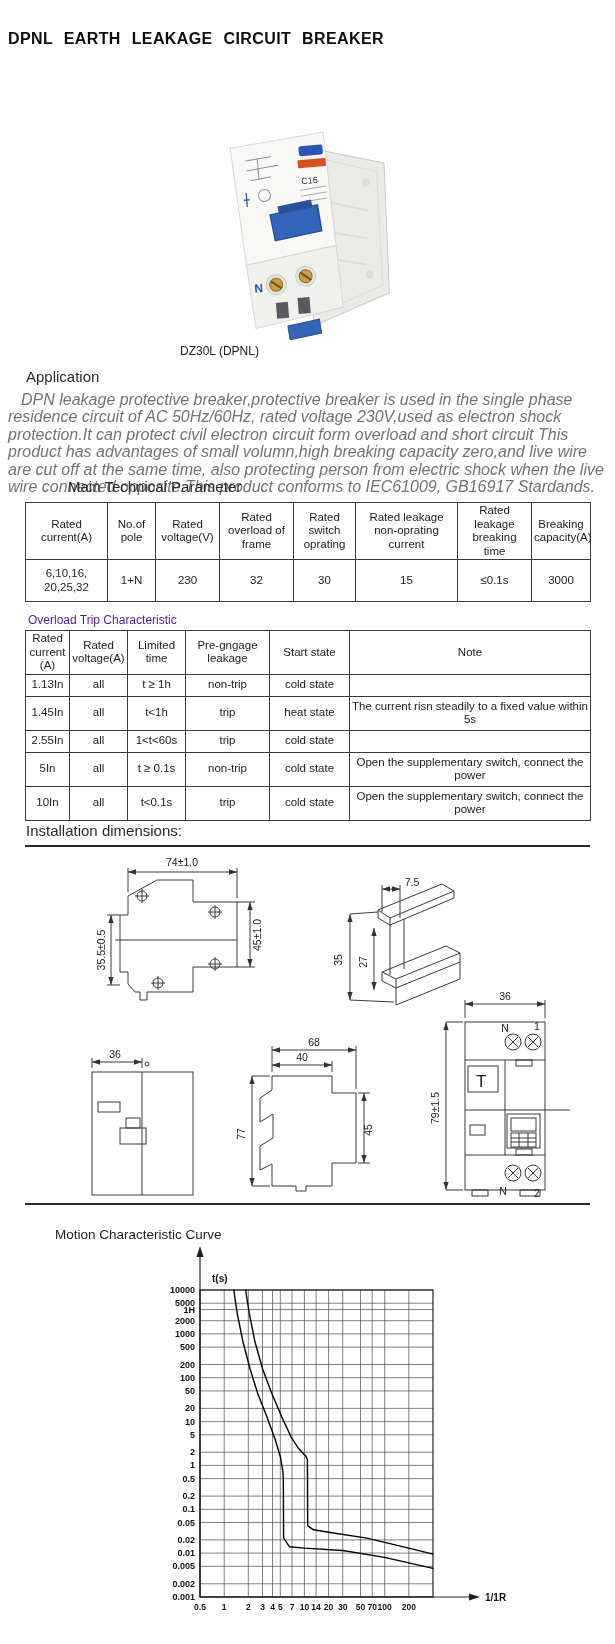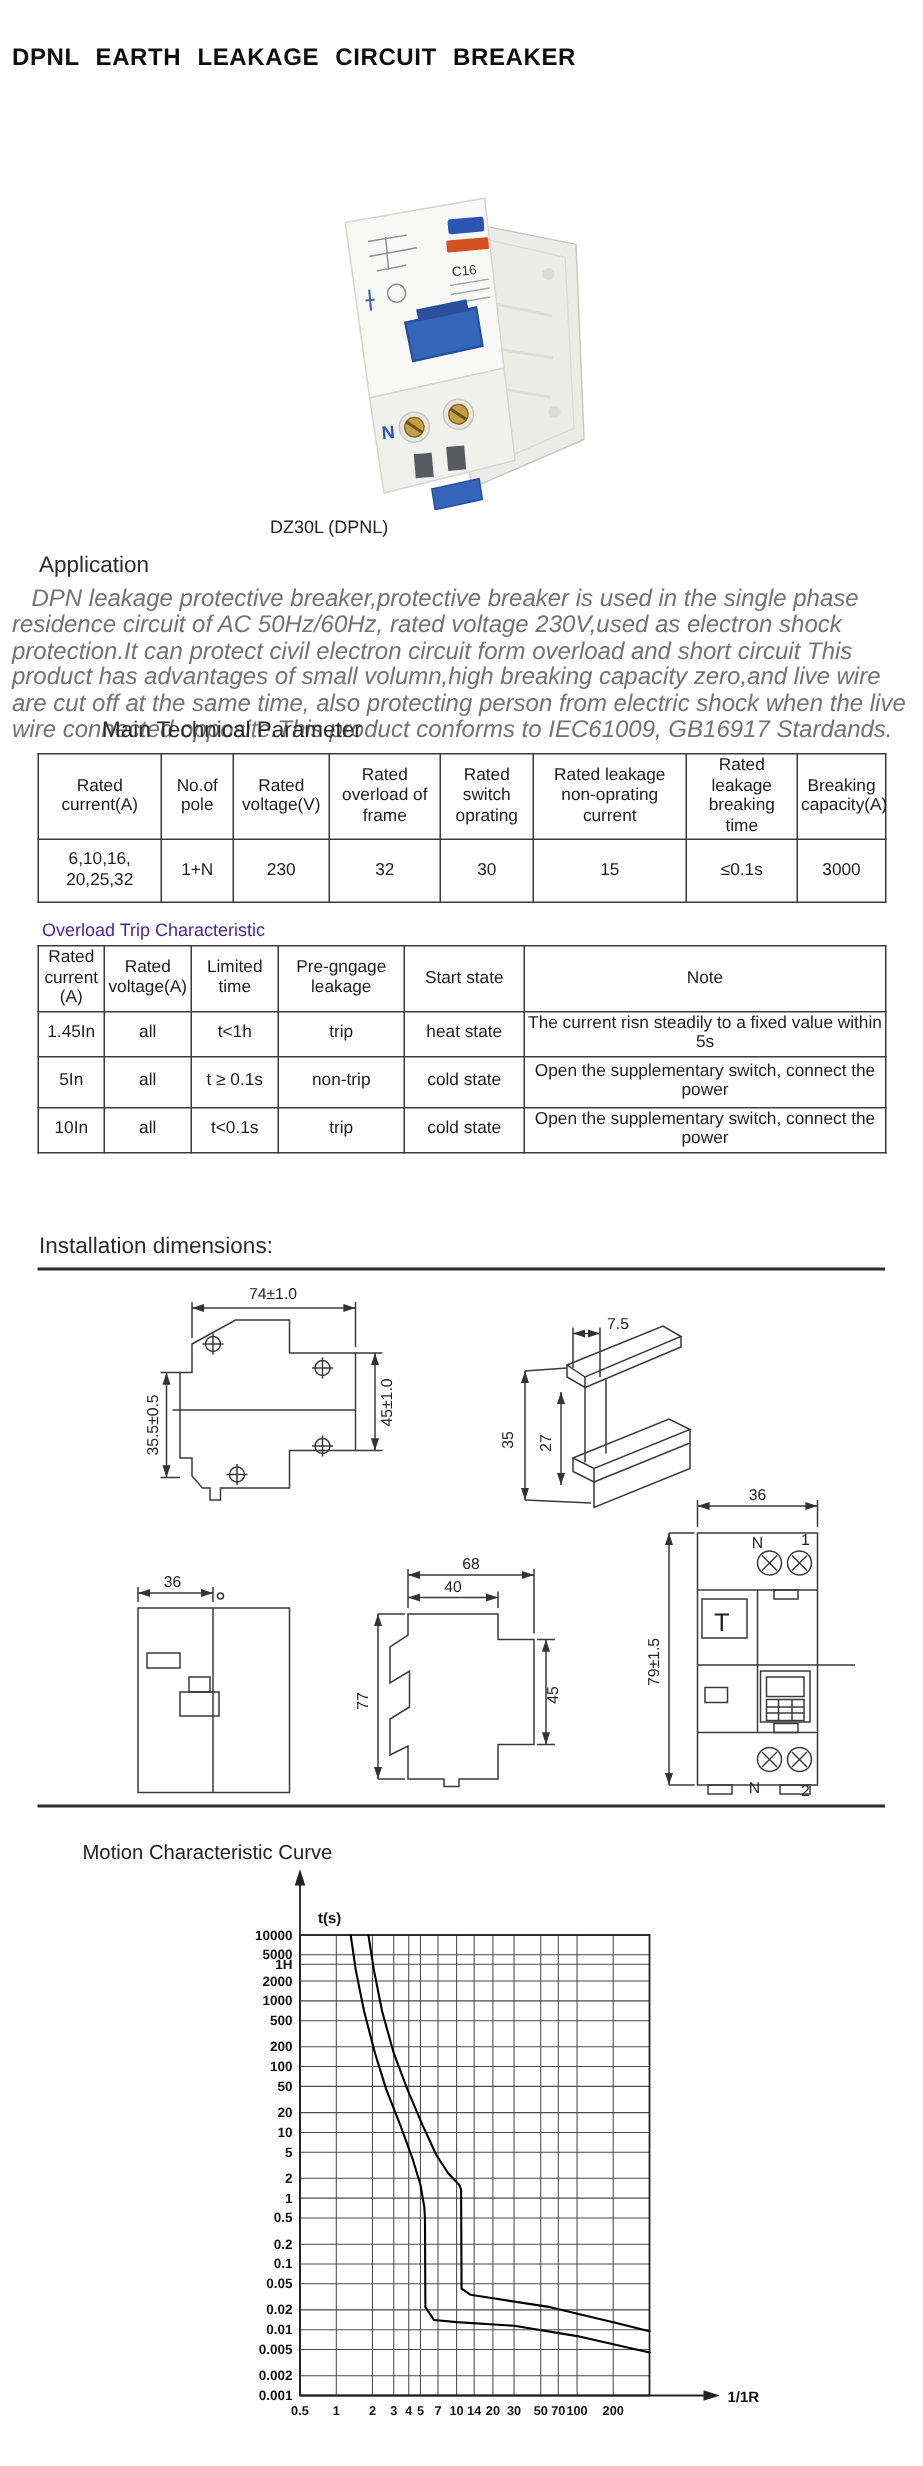--- a/index.html
+++ b/index.html
@@ -150,26 +150,42 @@
   <tbody>
       <tr>
     <th>Rated current (A)</th>
     <th>Rated voltage(A)</th>
     <th>Limited time</th>
     <th>Pre-gngage leakage</th>
     <th>Start state</th>
     <th>Note</th>
   </tr>
   <tr>
+    <td>1.13In</td>
+    <td>all</td>
+    <td>t ≥ 1h</td>
+    <td>non-trip</td>
+    <td>cold state</td>
+    <td></td>
+  </tr>
+  <tr>
     <td>1.45In</td>
     <td>all</td>
     <td>t&lt;1h</td>
     <td>trip</td>
     <td>heat state</td>
     <td>The current risn steadily to a fixed value within 5s</td>
+  </tr>
+  <tr>
+    <td>2.55In</td>
+    <td>all</td>
+    <td>1&lt;t&lt;60s</td>
+    <td>trip</td>
+    <td>cold state</td>
+    <td></td>
   </tr>
   <tr>
     <td>5In</td>
     <td>all</td>
     <td>t ≥ 0.1s</td>
     <td>non-trip</td>
     <td>cold state</td>
     <td>Open the supplementary switch, connect the power</td>
   </tr>
   <tr>

